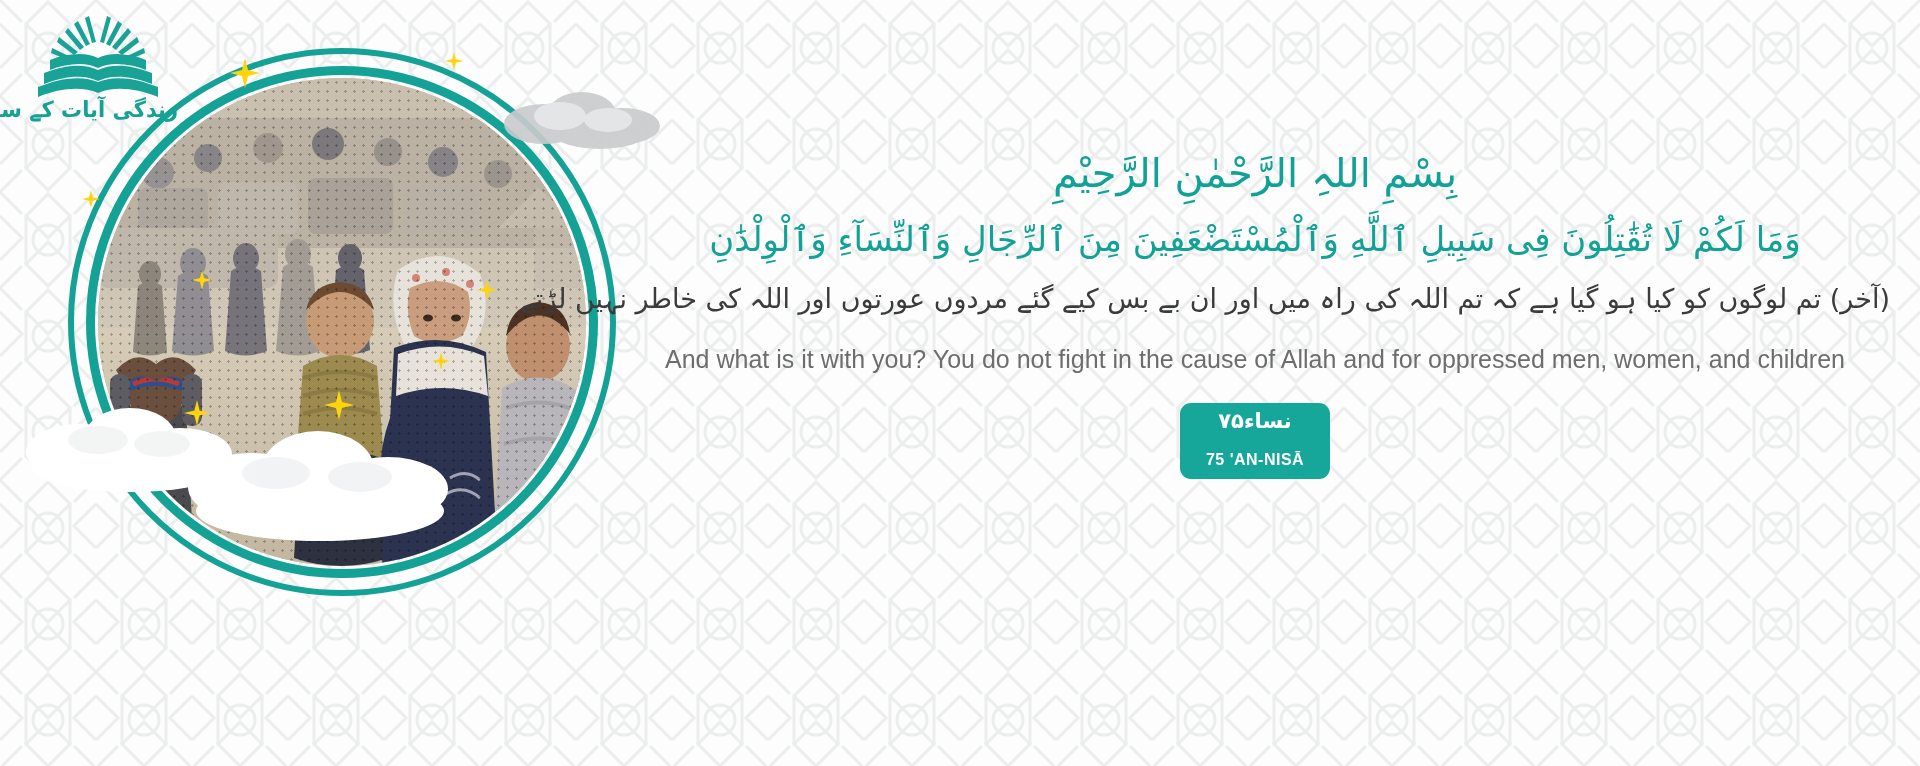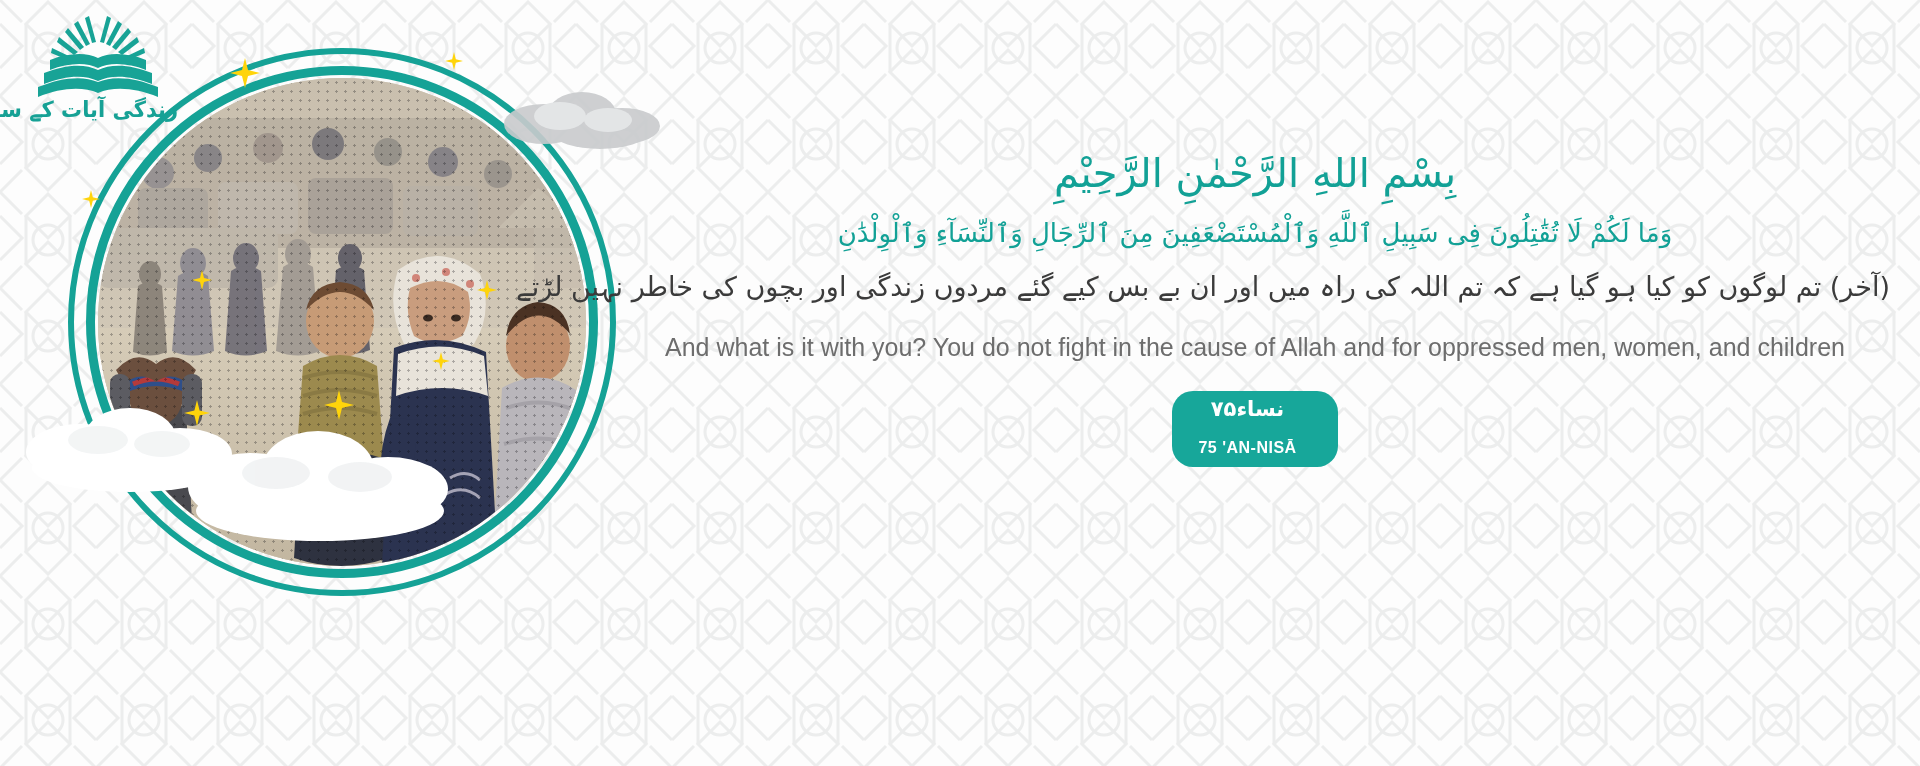--- a/index.html
+++ b/index.html
@@ -126,21 +126,21 @@
     color: #12a196;
     font-size: 40px;
     line-height: 1.15;
     direction: rtl;
     font-family: "DejaVu Sans", "Liberation Sans", sans-serif;
     margin: 0 0 18px 0;
     letter-spacing: -1px;
   }
   #verse-arabic {
     color: #12a196;
-    font-size: 26px;
+    font-size: 34px;
     line-height: 1.5;
     direction: rtl;
     font-family: "DejaVu Sans", "Liberation Sans", sans-serif;
     margin: 0 0 12px 0;
     white-space: nowrap;
   }
   #verse-urdu {
     color: #3b3b3b;
     font-size: 27px;
     line-height: 1.6;
@@ -155,22 +155,22 @@
     line-height: 1.4;
     margin: 0 0 26px 0;
     font-family: "Liberation Sans", sans-serif;
     white-space: nowrap;
   }
 
   
   #reference-badge {
     display: inline-block;
     background: #17a79a;
-    border-radius: 21px;
-    padding: 7px 41px 9px 26px;
+    border-radius: 11px;
+    padding: 7px 26px 9px 26px;
     text-align: center;
     min-width: 72px;
   }
   #badge-arabic {
     display: block;
     color: #ffffff;
     font-size: 21px;
     line-height: 1.05;
     direction: rtl;
     font-family: "DejaVu Sans", "Liberation Sans", sans-serif;
@@ -417,23 +417,23 @@
       <ellipse cx="208" cy="94" rx="60" ry="32"></ellipse>
       <ellipse cx="140" cy="116" rx="124" ry="30"></ellipse>
     </g>
     <g fill="#f0f2f3" opacity=".85">
       <ellipse cx="96" cy="78" rx="34" ry="16"></ellipse>
       <ellipse cx="180" cy="82" rx="32" ry="15"></ellipse>
     </g>
   </svg>
 
   <div id="content">
-    <div id="bismillah">بِسْمِ اللهِ الرَّحْمٰنِ الرَّحِيْمِ</div>
+    <div id="bismillah">بِسْمِ اللہِ الرَّحْمٰنِ الرَّحِيْمِ</div>
     <div id="verse-arabic">وَمَا لَكُمْ لَا تُقَٰتِلُونَ فِى سَبِيلِ ٱللَّهِ وَٱلْمُسْتَضْعَفِينَ مِنَ ٱلرِّجَالِ وَٱلنِّسَآءِ وَٱلْوِلْدَٰنِ</div>
-    <div id="verse-urdu">(آخر) تم لوگوں کو کیا ہو گیا ہے کہ تم اللہ کی راہ میں اور ان بے بس کیے گئے مردوں زندگی اور بچوں کی خاطر نہیں لڑتے</div>
+    <div id="verse-urdu">(آخر) تم لوگوں کو کیا ہو گیا ہے کہ تم اللہ کی راہ میں اور ان بے بس کیے گئے مردوں عورتوں اور اللہ کی خاطر نہیں لڑتے</div>
     <div id="verse-english">And what is it with you? You do not fight in the cause of Allah and for oppressed men, women, and children</div>
     <div id="reference-badge">
       <span id="badge-arabic">نساء۷۵</span>
       <span id="badge-latin">75 'AN-NISĀ</span>
     </div>
   </div>
 
 </div>
 
 </body></html>

